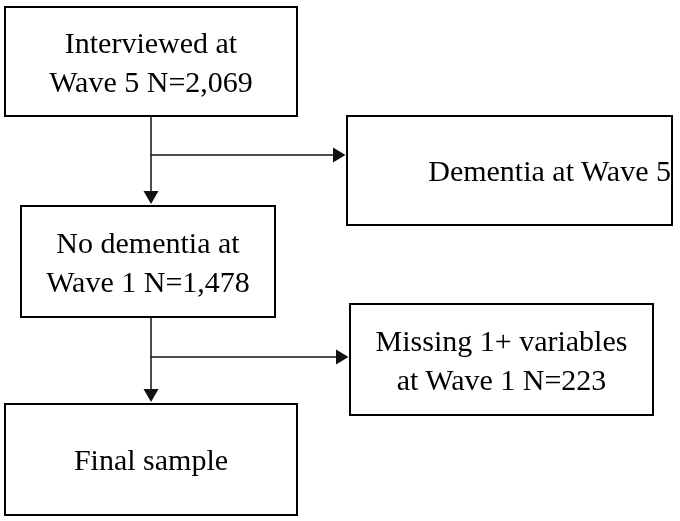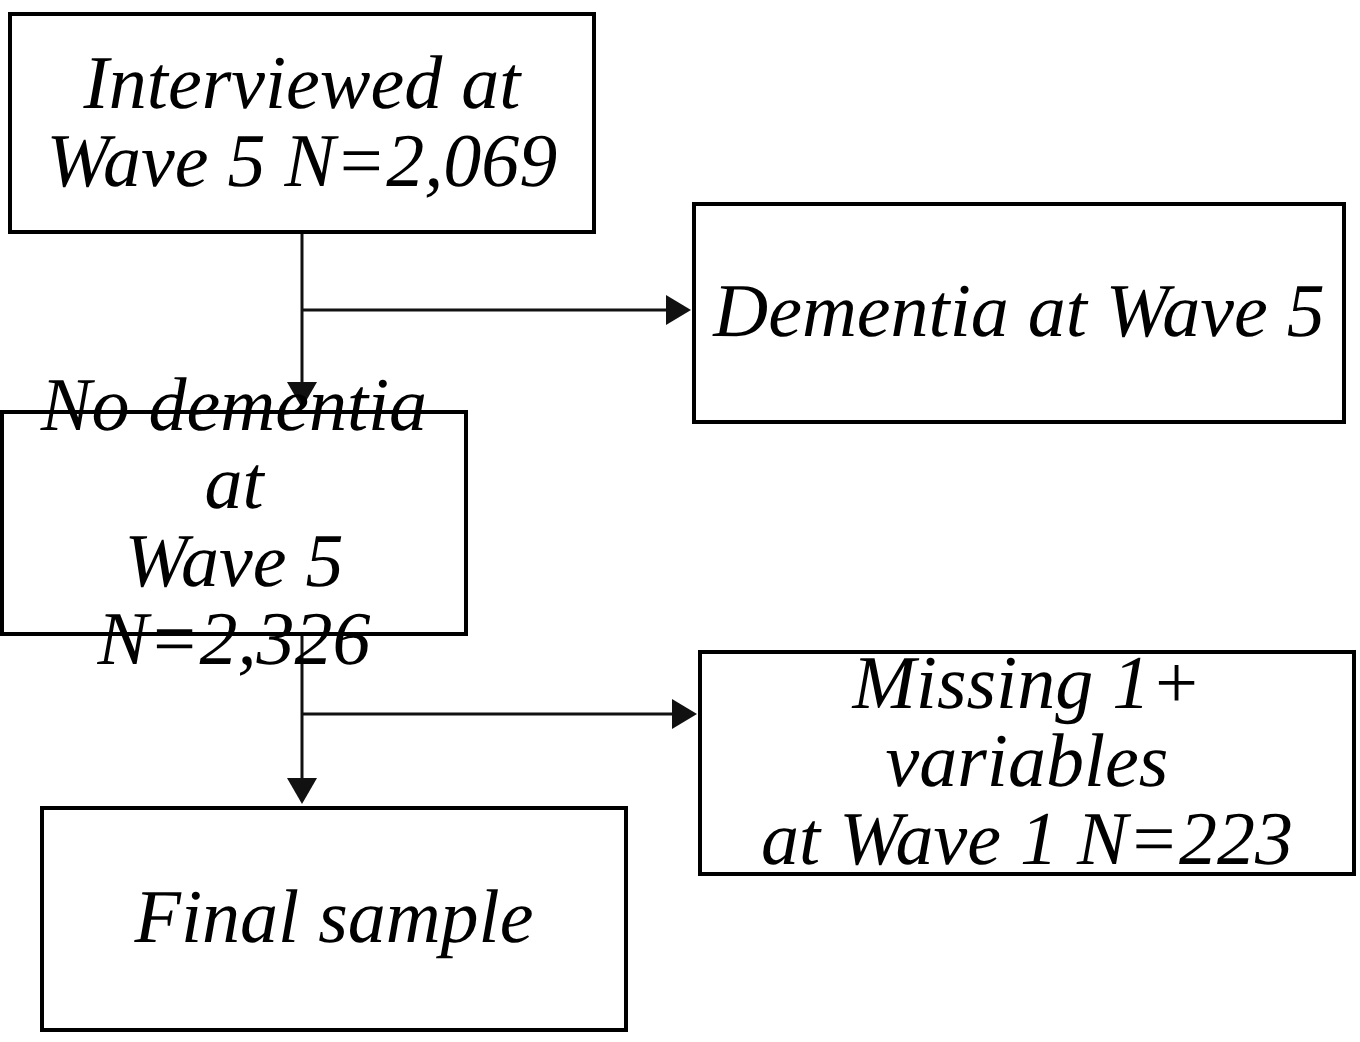--- a/index.html
+++ b/index.html
@@ -18,29 +18,28 @@
   .flow-box {
     position: absolute;
     box-sizing: border-box;
     background: var(--box-fill, #ffffff);
     border: 2.5px solid var(--box-border, #000000);
     display: flex;
     align-items: center;
     justify-content: center;
     text-align: center;
     color: var(--text, #000000);
-    font-size: 38px;
+    font-size: 30px;
     line-height: 39px;
-    font-style: italic;
   }
   #box-interviewed { left: 4px;   top: 6px;   width: 294px; height: 111px; }
-  #box-dementia    { left: 346px; top: 101px; width: 327px; height: 111px; }
-  #box-no-dementia { left: 0;   top: 205px; width: 234px; height: 113px; }
-  #box-missing     { left: 349px; top: 303px; width: 329px; height: 113px; margin-top: 22px; }
-  #box-final       { left: 20px;   top: 403px; width: 294px; height: 113px; }
+  #box-dementia    { left: 346px; top: 115px; width: 327px; height: 111px; justify-content: flex-end; }
+  #box-no-dementia { left: 20px;   top: 205px; width: 256px; height: 113px; }
+  #box-missing     { left: 349px; top: 303px; width: 305px; height: 113px; }
+  #box-final       { left: 4px;   top: 403px; width: 294px; height: 113px; }
   .connector-layer {
     position: absolute;
     left: 0;
     top: 0;
     width: 680px;
     height: 521px;
     pointer-events: none;
   }
   .connector-layer line    { stroke: var(--arrow, #111111); stroke-width: 1.5; }
   .connector-layer polygon { fill: var(--arrow, #111111); }
@@ -74,21 +73,21 @@
 
   <div class="flow-box" id="box-dementia">
     <div>
       <span>Dementia at Wave 5</span><br>
     </div>
   </div>
 
   <div class="flow-box" id="box-no-dementia">
     <div>
       <span>No dementia at</span><br>
-      <span>Wave 5 N=2,326</span>
+      <span>Wave 1 N=1,478</span>
     </div>
   </div>
 
   <div class="flow-box" id="box-missing">
     <div>
       <span>Missing 1+ variables</span><br>
       <span>at Wave 1 N=223</span>
     </div>
   </div>
 

